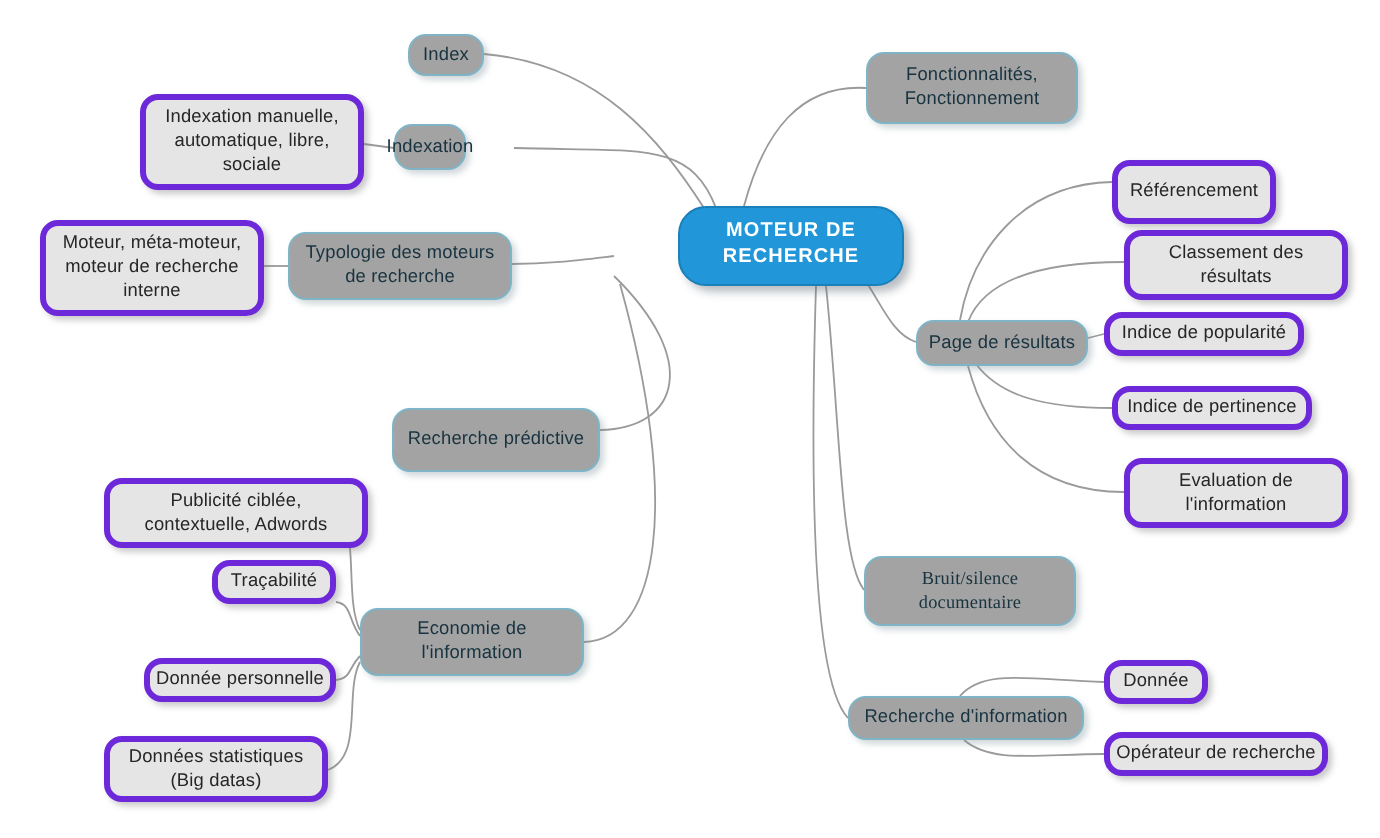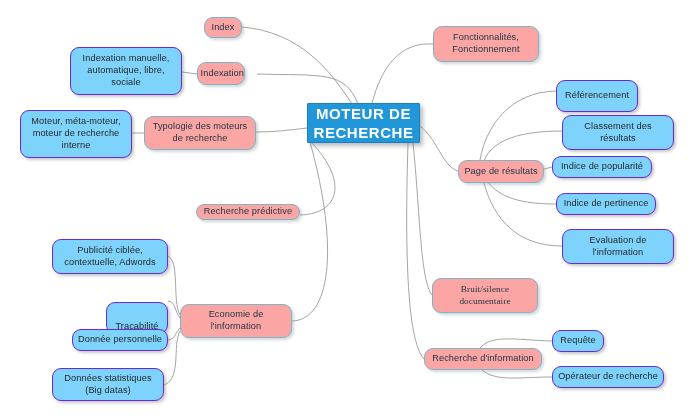--- a/index.html
+++ b/index.html
@@ -29,42 +29,43 @@
     display: flex;
     align-items: center;
     justify-content: center;
     text-align: center;
     border-radius: 9px;
     line-height: 1.28;
     white-space: pre-line;
     letter-spacing: 0.1px;
   }
   .node.gray {
-    background: #7dd3fc;
-    border: 1px solid #6d28d9;
+    background: #e5e5e5;
+    border: 3px solid #6d28d9;
     color: #262626;
     box-shadow: 2px 2px 3px rgba(120,120,120,0.40);
     font-size: 9.2px;
   }
   .node.cyan {
-    background: #fca5a5;
+    background: #a3a3a3;
     border: 1px solid #7fb4c6;
     color: #18333f;
     box-shadow: 2px 2px 3px rgba(120,140,150,0.35);
     font-size: 9.2px;
   }
   .node.center {
     background: #2196d8;
     border: 1px solid #1b7fba;
     color: #ffffff;
     box-shadow: 3px 3px 4px rgba(100,110,120,0.45);
-    font-size: 15px;
+    font-size: 10px;
     font-weight: bold;
     letter-spacing: 0.55px;
-    border-radius: 1px;
+    border-radius: 14px;
+    margin-left: 32px;
   }
 </style>
 </head>
 <body>
 
 <div id="mindmap">
   <svg id="edges" viewBox="0 0 690 419">
       <path d="M 352,104 C 330,70 300,32 242,27" fill="none" stroke="#9a9a9a" stroke-width="0.9"></path>
       <path d="M 358,104 C 345,70 320,76 257,74" fill="none" stroke="#9a9a9a" stroke-width="0.9"></path>
       <path d="M 307,128 C 290,130 275,132 256,132" fill="none" stroke="#9a9a9a" stroke-width="0.9"></path>
@@ -85,47 +86,47 @@
       <path d="M 544,169 L 552,167" fill="none" stroke="#9a9a9a" stroke-width="0.9"></path>
       <path d="M 488,182 C 500,198 522,204 556,204" fill="none" stroke="#9a9a9a" stroke-width="0.9"></path>
       <path d="M 484,183 C 494,220 518,246 562,246" fill="none" stroke="#9a9a9a" stroke-width="0.9"></path>
       <path d="M 480,348 C 492,334 516,340 552,341" fill="none" stroke="#9a9a9a" stroke-width="0.9"></path>
       <path d="M 482,370 C 496,382 520,377 552,377" fill="none" stroke="#9a9a9a" stroke-width="0.9"></path>
     </svg>
   <div id="node-layer">
       <div class="node center" style="left: 307px; top: 103px; width: 113px; height: 40px;"><span>MOTEUR DE
 RECHERCHE</span></div>
       <div class="node cyan" style="left: 204px; top: 17px; width: 38px; height: 21px;"><span>Index</span></div>
-      <div class="node cyan" style="left: 197px; top: 62px; width: 48px; height: 23px; justify-content: flex-end;"><span>Indexation</span></div>
+      <div class="node cyan" style="left: 197px; top: 62px; width: 36px; height: 23px;"><span>Indexation</span></div>
       <div class="node cyan" style="left: 144px; top: 116px; width: 112px; height: 34px;"><span>Typologie des moteurs
 de recherche</span></div>
-      <div class="node cyan" style="left: 196px; top: 204px; width: 104px; height: 16px;"><span>Recherche prédictive</span></div>
+      <div class="node cyan" style="left: 196px; top: 204px; width: 104px; height: 32px;"><span>Recherche prédictive</span></div>
       <div class="node cyan" style="left: 180px; top: 304px; width: 112px; height: 34px;"><span>Economie de
 l'information</span></div>
       <div class="node cyan" style="left: 433px; top: 26px; width: 106px; height: 36px;"><span>Fonctionnalités,
 Fonctionnement</span></div>
       <div class="node cyan" style="left: 458px; top: 160px; width: 86px; height: 23px;"><span>Page de résultats</span></div>
       <div class="node cyan" style="left: 432px; top: 278px; width: 106px; height: 35px; font-family: Liberation Serif, serif;"><span>Bruit/silence
 documentaire</span></div>
       <div class="node cyan" style="left: 424px; top: 348px; width: 118px; height: 22px;"><span>Recherche d'information</span></div>
       <div class="node gray" style="left: 70px; top: 47px; width: 112px; height: 48px;"><span>Indexation manuelle,
 automatique, libre,
 sociale</span></div>
       <div class="node gray" style="left: 20px; top: 110px; width: 112px; height: 48px;"><span>Moteur, méta-moteur,
 moteur de recherche
 interne</span></div>
-      <div class="node gray" style="left: 52px; top: 239px; width: 116px; height: 35px;"><span>Publicité ciblée,
+      <div class="node gray" style="left: 52px; top: 239px; width: 132px; height: 35px;"><span>Publicité ciblée,
 contextuelle, Adwords</span></div>
-      <div class="node gray" style="left: 106px; top: 302px; width: 62px; height: 32px; align-items: flex-end;"><span>Traçabilité</span></div>
+      <div class="node gray" style="left: 106px; top: 280px; width: 62px; height: 22px;"><span>Traçabilité</span></div>
       <div class="node gray" style="left: 72px; top: 329px; width: 96px; height: 22px;"><span>Donnée personnelle</span></div>
       <div class="node gray" style="left: 52px; top: 368px; width: 112px; height: 33px;"><span>Données statistiques
 (Big datas)</span></div>
       <div class="node gray" style="left: 556px; top: 80px; width: 82px; height: 32px;"><span>Référencement</span></div>
       <div class="node gray" style="left: 562px; top: 115px; width: 112px; height: 35px;"><span>Classement des
 résultats</span></div>
       <div class="node gray" style="left: 552px; top: 156px; width: 100px; height: 22px;"><span>Indice de popularité</span></div>
       <div class="node gray" style="left: 556px; top: 193px; width: 100px; height: 22px;"><span>Indice de pertinence</span></div>
       <div class="node gray" style="left: 562px; top: 229px; width: 112px; height: 35px;"><span>Evaluation de
 l'information</span></div>
-      <div class="node gray" style="left: 552px; top: 330px; width: 52px; height: 22px;"><span>Requête</span></div>
+      <div class="node gray" style="left: 552px; top: 330px; width: 52px; height: 22px;"><span>Donnée</span></div>
       <div class="node gray" style="left: 552px; top: 366px; width: 112px; height: 22px;"><span>Opérateur de recherche</span></div>
     </div>
 </div>
 
 </body></html>

